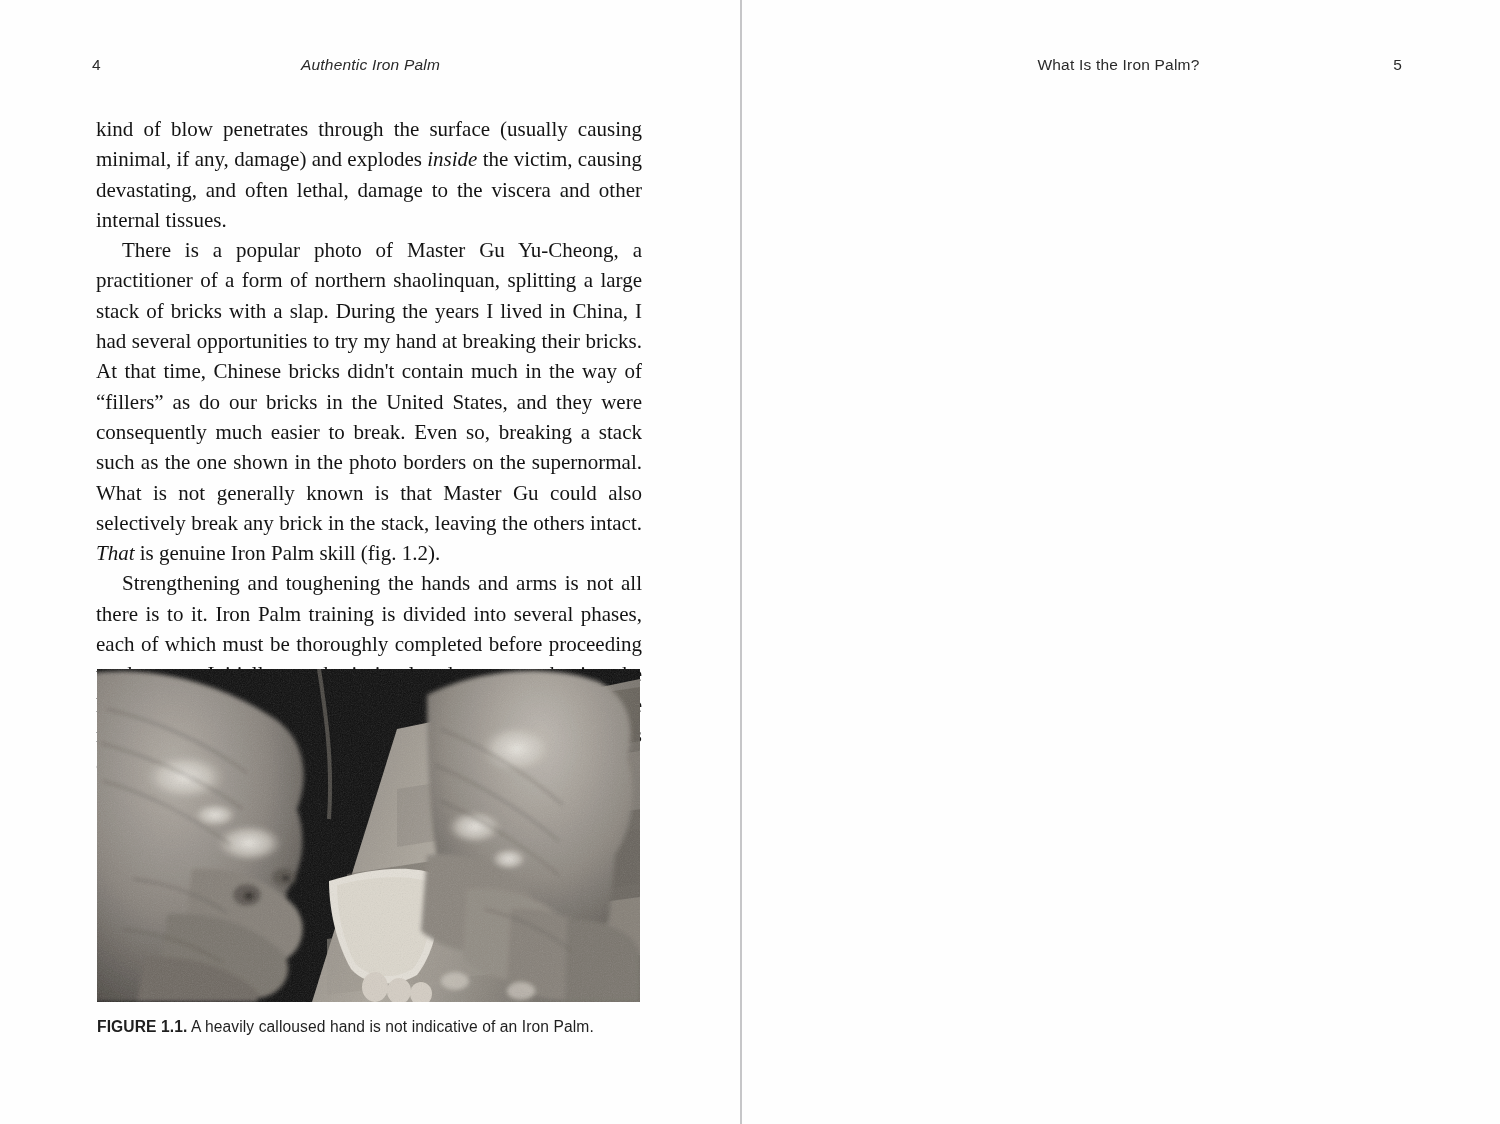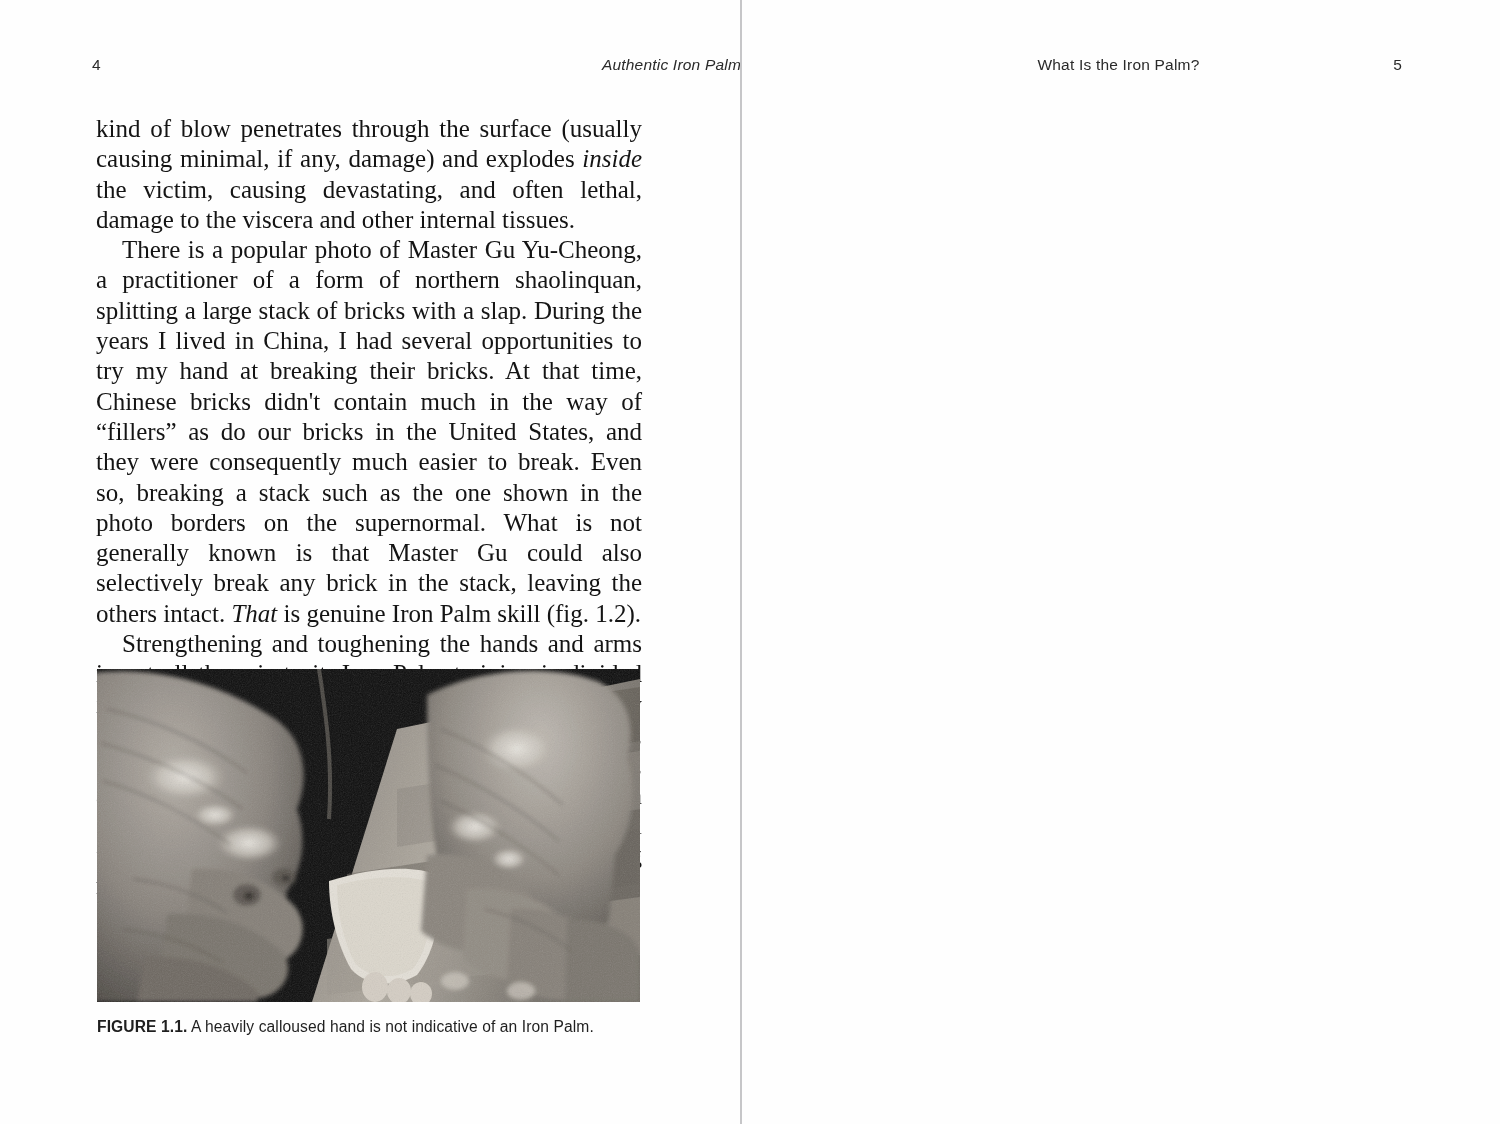--- a/index.html
+++ b/index.html
@@ -43,29 +43,29 @@
   
   .runhead {
     position: absolute;
     top: 56px;
     font-family: "Liberation Sans", sans-serif;
     font-size: 15.5px;
     color: #2a2a2a;
     letter-spacing: 0.2px;
   }
   .runhead-left-folio  { left: 92px; }
-  .runhead-left-title  { left: 0; width: 741px; text-align: right; font-style: italic; }
+  .runhead-left-title  { left: 0; width: 741px; text-align: center; font-style: italic; }
   .runhead-right-title { left: 0; width: 759px; text-align: center; padding-right: 16px; box-sizing: border-box; padding-left: 12px; }
   .runhead-right-folio { right: 98px; }
 
   
   .col {
     position: absolute;
     font-family: "Liberation Serif", serif;
-    font-size: 25px;
+    font-size: 21px;
     line-height: 30.3px;
     text-align: justify;
     text-justify: inter-word;
     color: #141414;
     hyphens: manual;
   }
   .col-left {
     left: 96px;
     top: 114px;
     width: 546px;

